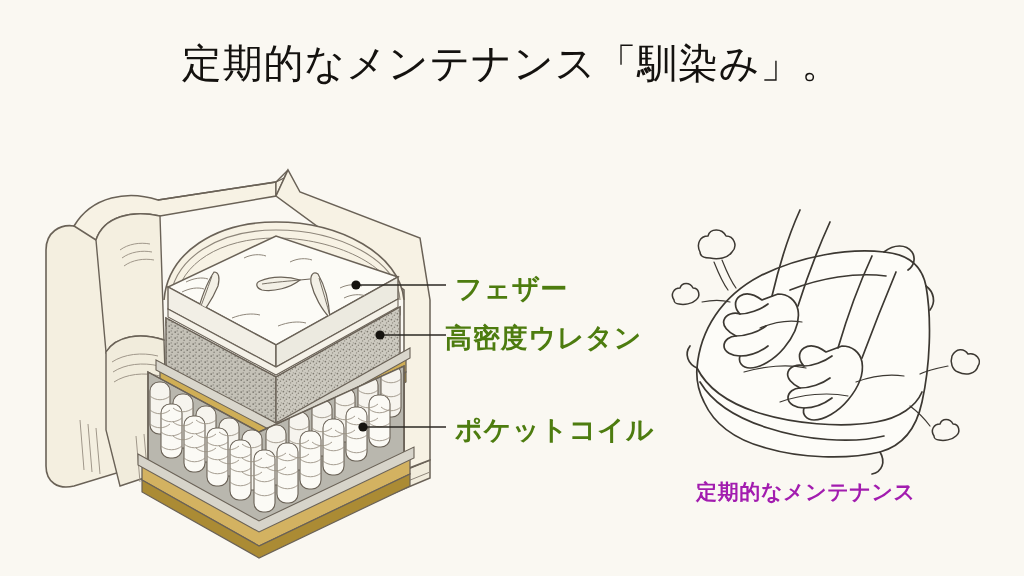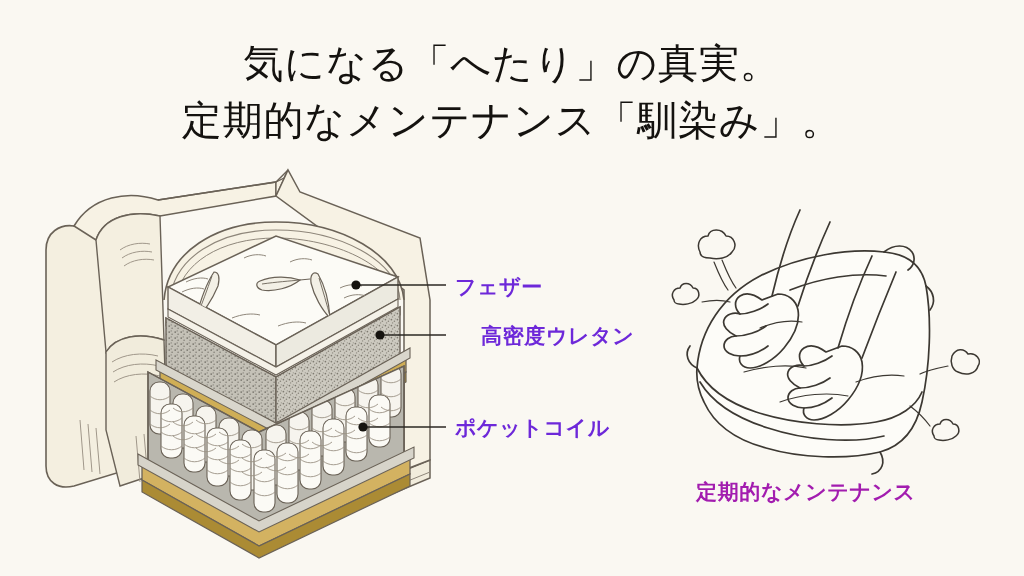--- a/index.html
+++ b/index.html
@@ -34,29 +34,29 @@
     line-height: 1.42;
     letter-spacing: 0.02em;
     color: #14120f;
     font-weight: 400;
     white-space: nowrap;
   }
 
   
   .callout {
     position: absolute;
-    font-size: 21px;
+    font-size: 27px;
     font-weight: 700;
-    color: #6d28d9;
+    color: #4d7c0f;
     letter-spacing: 0.03em;
     white-space: nowrap;
     line-height: 1;
   }
   #callout-feather  { left: 455px; top: 276px; }
-  #callout-urethane { left: 481px; top: 325px; }
+  #callout-urethane { left: 445px; top: 325px; }
   #callout-coil     { left: 455px; top: 417px; }
 
   .caption {
     position: absolute;
     font-size: 21px;
     font-weight: 700;
     color: #a21caf;
     letter-spacing: 0.03em;
     white-space: nowrap;
     line-height: 1;
@@ -71,21 +71,20 @@
     width: 1024px; height: 576px;
     pointer-events: none;
   }
 </style>
 </head>
 <body>
 
 <div id="stage">
 
   <div class="title-block">
-    <div class="title-line">気になる「へたり」の真実。</div>
     <div class="title-line">定期的なメンテナンス「馴染み」。</div>
   </div>
 
   <svg class="svg-layer" viewBox="0 0 1024 576">
     <defs>
       <pattern id="foamTex" width="6" height="6" patternUnits="userSpaceOnUse">
         <rect width="6" height="6" fill="#cdcac0"></rect>
         <circle cx="1.4" cy="1.6" r="0.85" fill="#7e7a70"></circle>
         <circle cx="4.4" cy="3.3" r="0.8" fill="#878379"></circle>
         <circle cx="2.6" cy="4.9" r="0.7" fill="#8e8a80"></circle>

